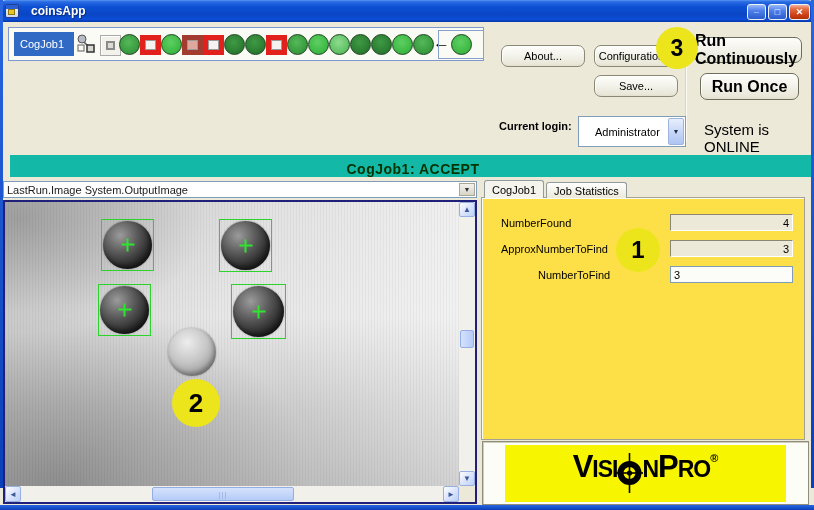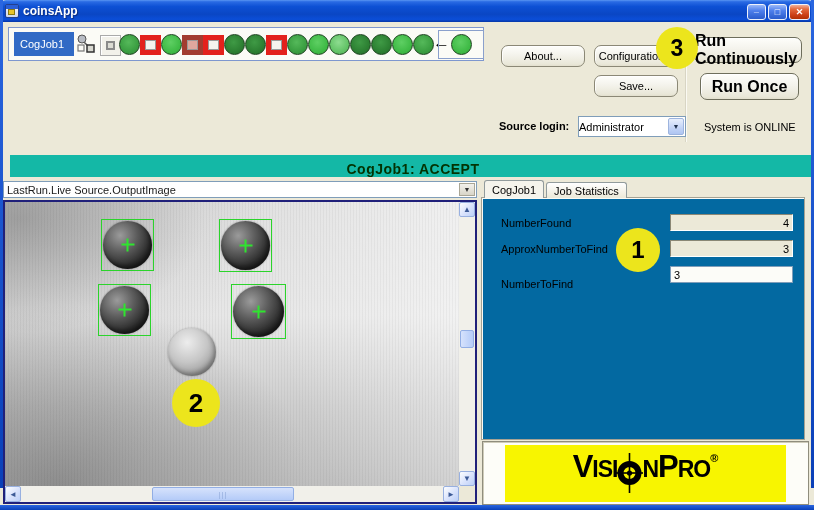--- a/index.html
+++ b/index.html
@@ -8,21 +8,21 @@
   .window { position:relative; width:814px; height:510px; background:#ece9d8; overflow:hidden; }
 
   
   .titlebar { position:absolute; left:0; top:0; width:814px; height:22px;
     background:linear-gradient(180deg,#5a96f2 0%,#2a6be4 8%,#0d50d4 30%,#0a46c4 65%,#0b4ed8 88%,#0636a6 100%);
     border-radius:6px 6px 0 0; display:flex; align-items:center; }
   .app-icon { width:14px; height:14px; margin:0 4px 0 5px; position:relative;
     background:linear-gradient(180deg,#f8f8ff 0%,#cfd8ea 100%); border:1px solid #23408e; border-radius:2px; }
   .app-icon::before { content:""; position:absolute; left:0; top:0; right:0; height:4px; background:#2b5fd6; }
   .app-icon::after { content:""; position:absolute; left:2px; bottom:2px; width:5px; height:4px; background:#e8c42a; border:1px solid #8a7a10; }
-  .title-text { color:#fff; font-size:12px; font-weight:bold; text-shadow:1px 1px 1px #0a2a7a; }
+  .title-text { color:#fff; font-size:12px; font-weight:bold; text-shadow:1px 1px 1px #0a2a7a;margin-left:8px; }
   .winbtn { position:absolute; top:4px; width:19px; height:16px; border:1px solid #eef2fb; border-radius:3px;
     display:flex; align-items:center; justify-content:center; color:#fff; font-size:9px; font-weight:bold;
     background:linear-gradient(180deg,#9ab8f8 0%,#4f80ec 40%,#2a5ccc 100%); }
   .winbtn.close { background:linear-gradient(180deg,#f0b09a 0%,#e3693c 30%,#cc4017 70%,#b23004 100%); }
   .winborder { position:absolute; background:linear-gradient(180deg,#2a66e0,#0a40b8); z-index:40; }
   .wb-left  { left:0; top:22; width:3px; height:488px; }
   .wb-right { left:811px; top:22; width:3px; height:488px; }
   .wb-bottom{ left:0; top:505px; width:814px; height:5px; }
 
   
@@ -56,26 +56,26 @@
   .btn-about { left:501px; top:45px; width:84px; height:22px; }
   .btn-config{ left:594px; top:45px; width:84px; height:22px; }
   .btn-runcont { left:694px; top:37px; width:108px; height:26px; }
   .btn-live  { left:501px; top:75px; width:84px; height:22px; }
   .btn-save  { left:594px; top:75px; width:84px; height:22px; }
   .btn-runonce { left:700px; top:73px; width:99px; height:27px; }
   .col-divider { position:absolute; left:685px; top:34px; height:108px; width:2px;
     border-left:1px solid #d8d5c4; border-right:1px solid #fbfaf3; }
 
   .login-label { position:absolute; left:499px; top:120px; font-size:11px; font-weight:bold; }
-  .combo { position:absolute; left:578px; top:116px; width:108px; height:21px; background:#fff;
-    border:1px solid #7f9db9; font-size:11px; display:flex; align-items:center; padding-left:0; }
+  .combo { position:absolute; left:578px; top:116px; width:108px; height:31px; background:#fff;
+    border:1px solid #7f9db9; font-size:11px; display:flex; align-items:center; padding-left:16px; }
   .combo .arrow-btn { position:absolute; right:1px; top:1px; bottom:1px; width:16px;
     background:linear-gradient(180deg,#e8effc,#c2d3f6 60%,#aec5f2); border:1px solid #9db4de; border-radius:2px;
     display:flex; align-items:center; justify-content:center; font-size:7px; color:#20324e; }
-  .online-status { position:absolute; left:704px; top:121px; font-size:11px; }
+  .online-status { position:absolute; left:704px; top:121px; font-size:15px; }
 
   
   .banner { position:absolute; left:10px; top:155px; width:806px; height:22px; background:#14b8a6;
     display:flex; align-items:flex-end; justify-content:center; }
   .banner span { font-size:14px; font-weight:bold; letter-spacing:.5px; color:#033303; }
 
   
   .src-dropdown { position:absolute; left:3px; top:181px; width:474px; height:17px; background:#fff;
     border:1px solid #7f9db9; font-size:11px; color:#1a1a1a; display:flex; align-items:center; padding-left:3px; }
   .src-dropdown .arrow-btn { position:absolute; right:1px; top:1px; bottom:1px; width:16px;
@@ -113,21 +113,21 @@
   .sb-thumb { position:absolute; background:linear-gradient(90deg,#d6e2fc,#b4cbf8); border:1px solid #92aee4; border-radius:2px; }
   .hscroll .sb-thumb { top:1px; height:14px; background:linear-gradient(180deg,#d6e2fc,#b4cbf8); }
   .grip { position:absolute; left:50%; top:50%; transform:translate(-50%,-50%); font-size:7px; color:#8fa8d8; letter-spacing:1px; }
 
   
   .tab-strip { position:absolute; left:484px; top:180px; display:flex; align-items:flex-end; height:18px; z-index:3; }
   .tab { height:16px; padding:0 7px; background:linear-gradient(#ffffff,#ece9d8); border:1px solid #919b9c;
     border-bottom:none; border-radius:3px 3px 0 0; font-size:11px; display:flex; align-items:center; margin-right:2px; }
   .tab.active { height:18px; background:#f5f4ec; font-weight:normal; z-index:4; }
   .tab-page { position:absolute; left:481px; top:197px; width:324px; height:243px;
-    background:#0369a1; border:1px solid #a5a293; box-shadow:inset 1px 1px 0 #fbfaf3; z-index:2; }
+    background:#fde047; border:1px solid #a5a293; box-shadow:inset 1px 1px 0 #fbfaf3; z-index:2; }
   .fld-label { position:absolute; left:19px; font-size:11px; color:#000; }
   .fld { position:absolute; left:188px; width:123px; height:17px; font-size:11px;
     display:flex; align-items:center; padding:0 3px; }
   .fld.readonly { background:#ece9d8; border:1px solid; border-color:#8a8775 #fff #fff #8a8775; justify-content:flex-end; }
   .fld.editable { background:#fcfcf8; border:1px solid #7f9db9; justify-content:flex-start; }
 
   .logo-panel { position:absolute; left:482px; top:441px; width:327px; height:64px; background:#fdfdf8;
     border:1px solid #8f8d7d; box-shadow:inset 1px 1px 0 #cfccba; display:flex; align-items:center; justify-content:center; }
   .logo-block { width:281px; height:57px; display:flex; align-items:center; justify-content:center; }
   .logo-text { color:#000; font-weight:bold; display:flex; align-items:baseline; line-height:1; }
@@ -199,35 +199,35 @@
       </div>
   </div>
 
   <div class="xpbtn btn-about">About...</div>
   <div class="xpbtn btn-config">Configuration...</div>
   <div class="xpbtn primary btn-runcont">Run Continuously</div>
   <div class="xpbtn btn-save">Save...</div>
   <div class="xpbtn primary btn-runonce">Run Once</div>
   <div class="col-divider"></div>
 
-  <div class="login-label">Source login:</div>
+  <div class="login-label">Current login:</div>
   <div class="combo">
     <span>Administrator</span>
     <div class="arrow-btn">
         <span>▼</span>
       </div>
   </div>
   <div class="online-status">System is ONLINE</div>
 
   <div class="banner">
     <span>CogJob1: ACCEPT</span>
   </div>
 
   <div class="src-dropdown">
-    <span>LastRun.Live Source.OutputImage</span>
+    <span>LastRun.Image System.OutputImage</span>
     <div class="arrow-btn">
         <span>▼</span>
       </div>
   </div>
 
   <div class="viewer-frame">
     <div class="image-canvas">
         <div class="coin-slot boxed" style="left: 96px; top: 17px; width: 53px; height: 52px;">
           <div class="coin dark"></div>
           <div class="crosshair"></div>
@@ -273,21 +273,21 @@
 
   <div class="tab-strip">
       <div class="tab active">CogJob1</div>
       <div class="tab">Job Statistics</div>
     </div>
   <div class="tab-page">
       <div class="fld-label" style="top: 19px;">NumberFound</div>
       <div class="fld readonly" style="top: 16px;">4</div>
       <div class="fld-label" style="top: 45px;">ApproxNumberToFind</div>
       <div class="fld readonly" style="top: 42px;">3</div>
-      <div class="fld-label" style="top: 80px;">NumberToFind</div>
+      <div class="fld-label" style="top: 71px; margin-left: 37px;">NumberToFind</div>
       <div class="fld editable" style="top: 68px;">3</div>
     </div>
 
   <div class="logo-panel">
     <div class="logo-block" style="background:#f8f500;">
       <div class="logo-text">
         <span class="lg-big">V</span>
           <span class="lg-small">ISI</span>
           <span class="lg-cross"><svg width="27" height="42" viewBox="0 0 27 42">
           <circle cx="13.5" cy="22" r="9" fill="none" stroke="#000" stroke-width="6"></circle>

